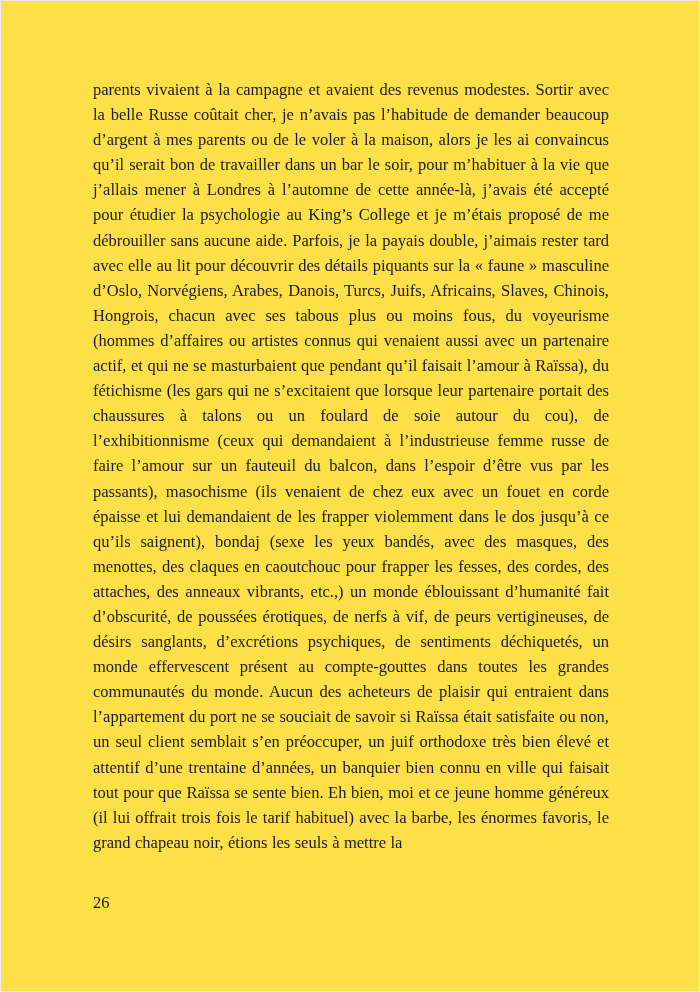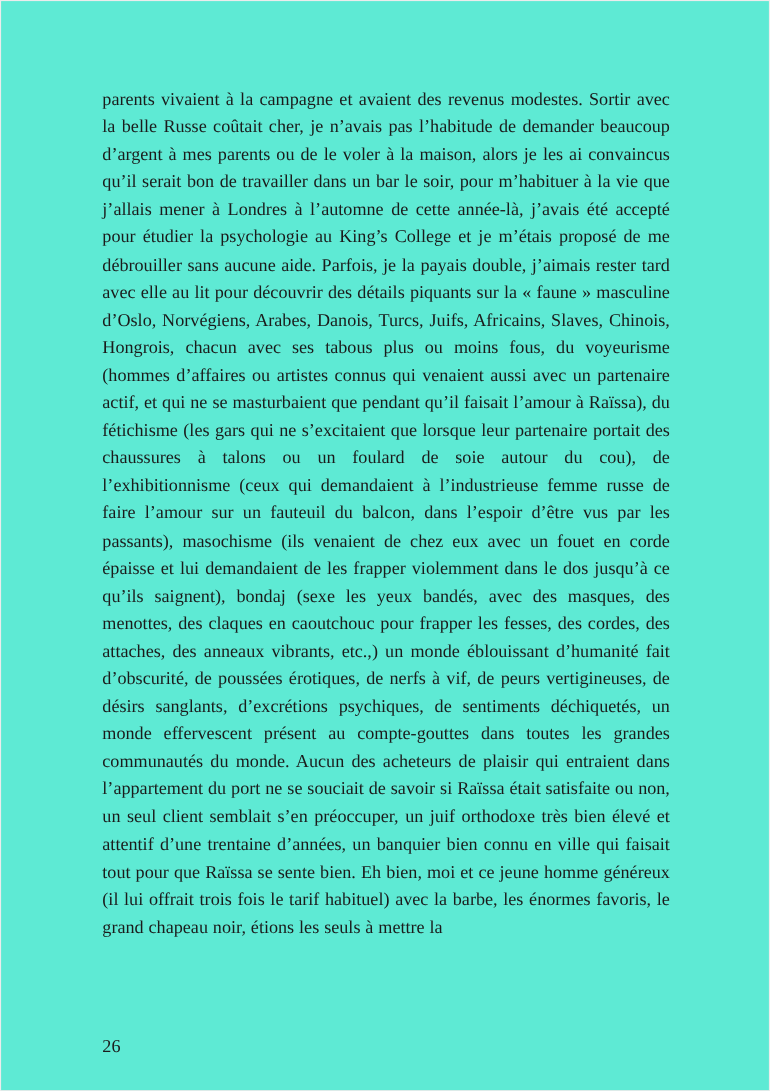--- a/index.html
+++ b/index.html
@@ -4,21 +4,21 @@
 <style>
   html, body {
     margin: 0;
     padding: 0;
     background: #ffffff;
   }
   .page {
     position: relative;
     width: 700px;
     height: 992px;
-    background: #5eead4;
+    background: #fde047;
     box-sizing: border-box;
     border: 1px solid #ececec;
     font-family: "Liberation Serif", "DejaVu Serif", serif;
     color: #1b1b1b;
     overflow: hidden;
   }
   .text-block {
     position: absolute;
     top: 76px;
     left: 92px;
@@ -28,21 +28,21 @@
     margin: 0;
     font-size: 16.5px;
     line-height: 25.1px;
     text-align: justify;
     hyphens: none;
     word-spacing: 0.02em;
   }
   .page-number {
     position: absolute;
     left: 92px;
-    top: 937px;
+    top: 889px;
     font-size: 16.5px;
     line-height: 25px;
     color: #1b1b1b;
   }
 </style>
 </head>
 <body>
 
 <div class="page">
   <div class="text-block">

